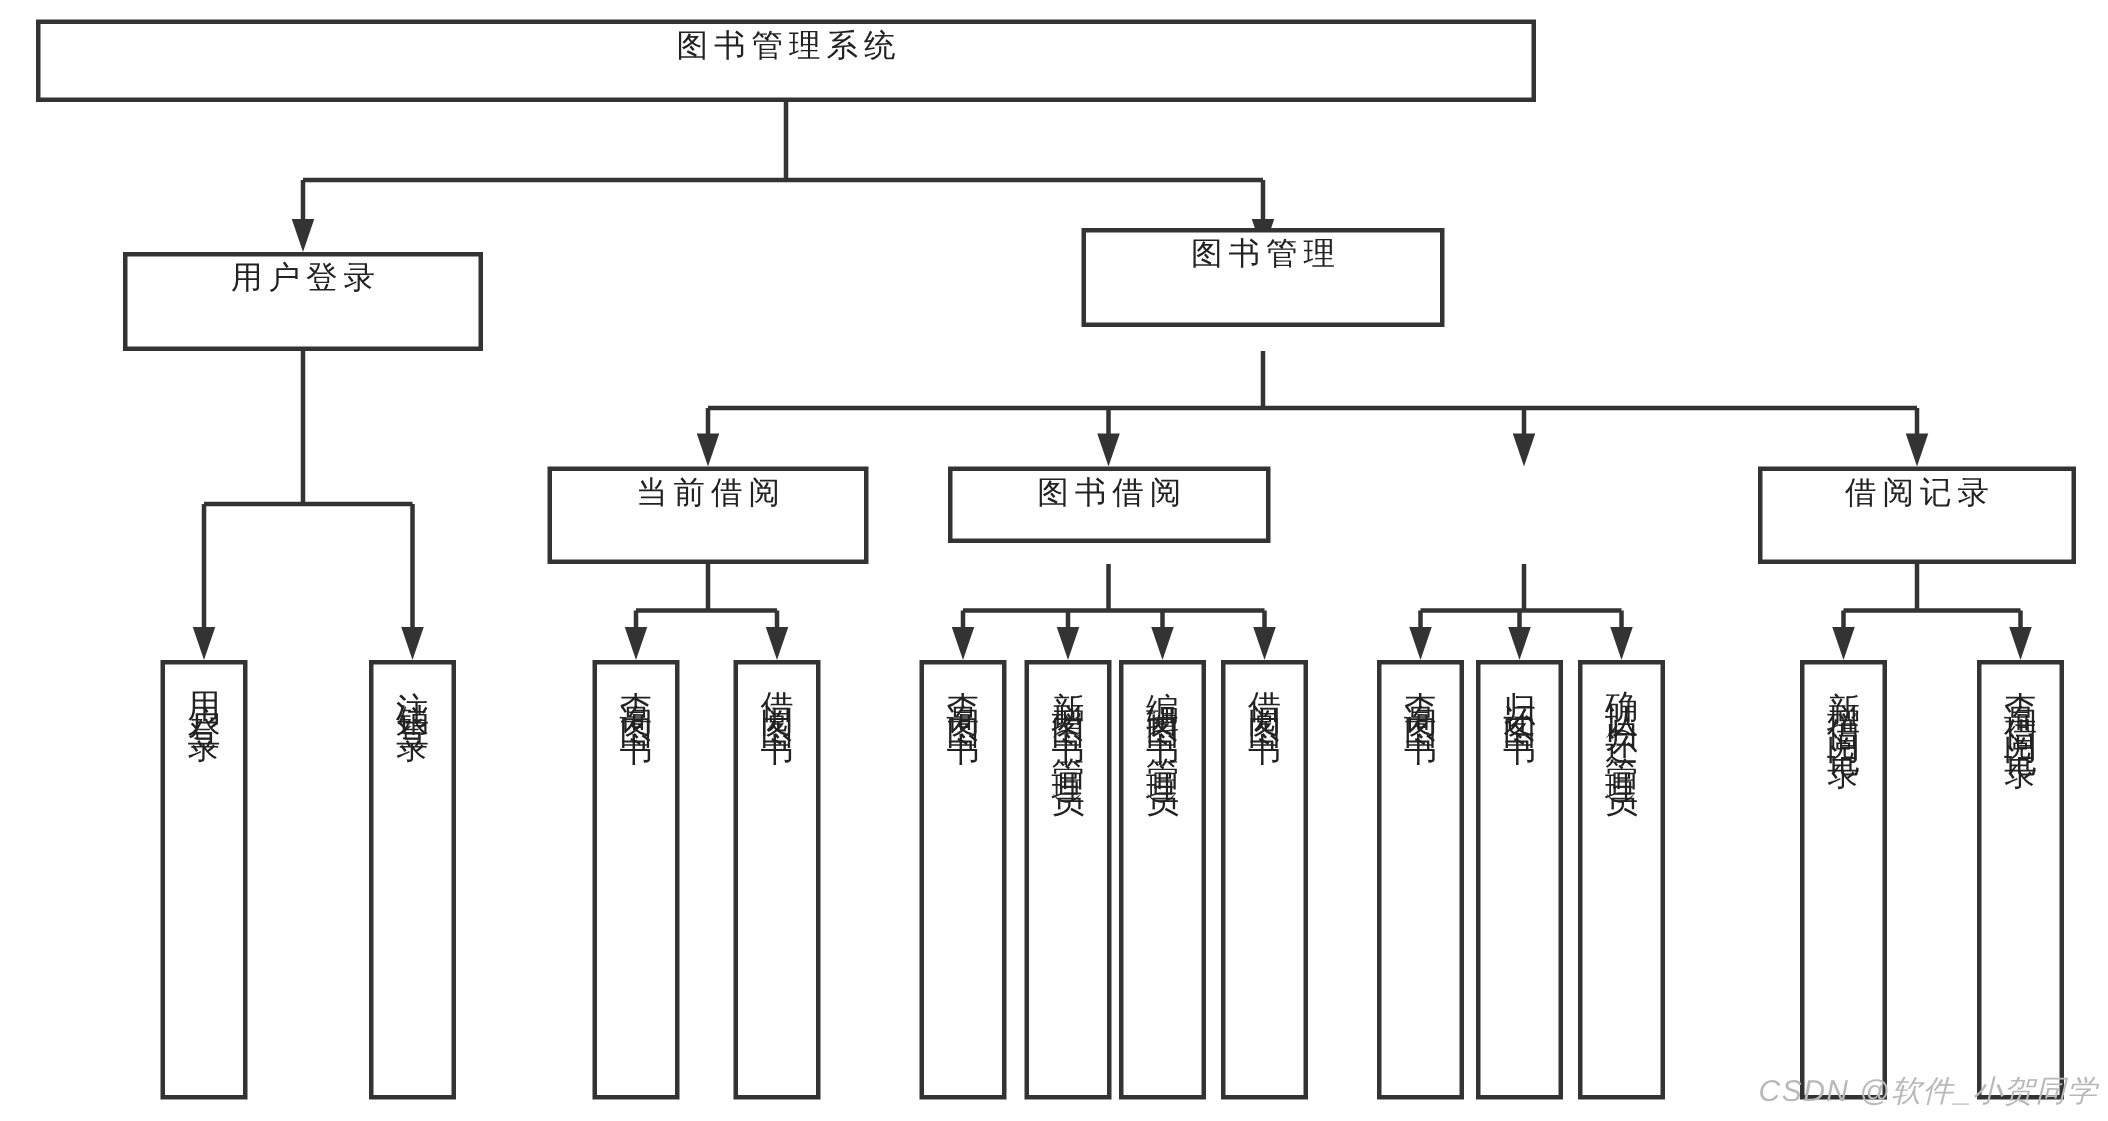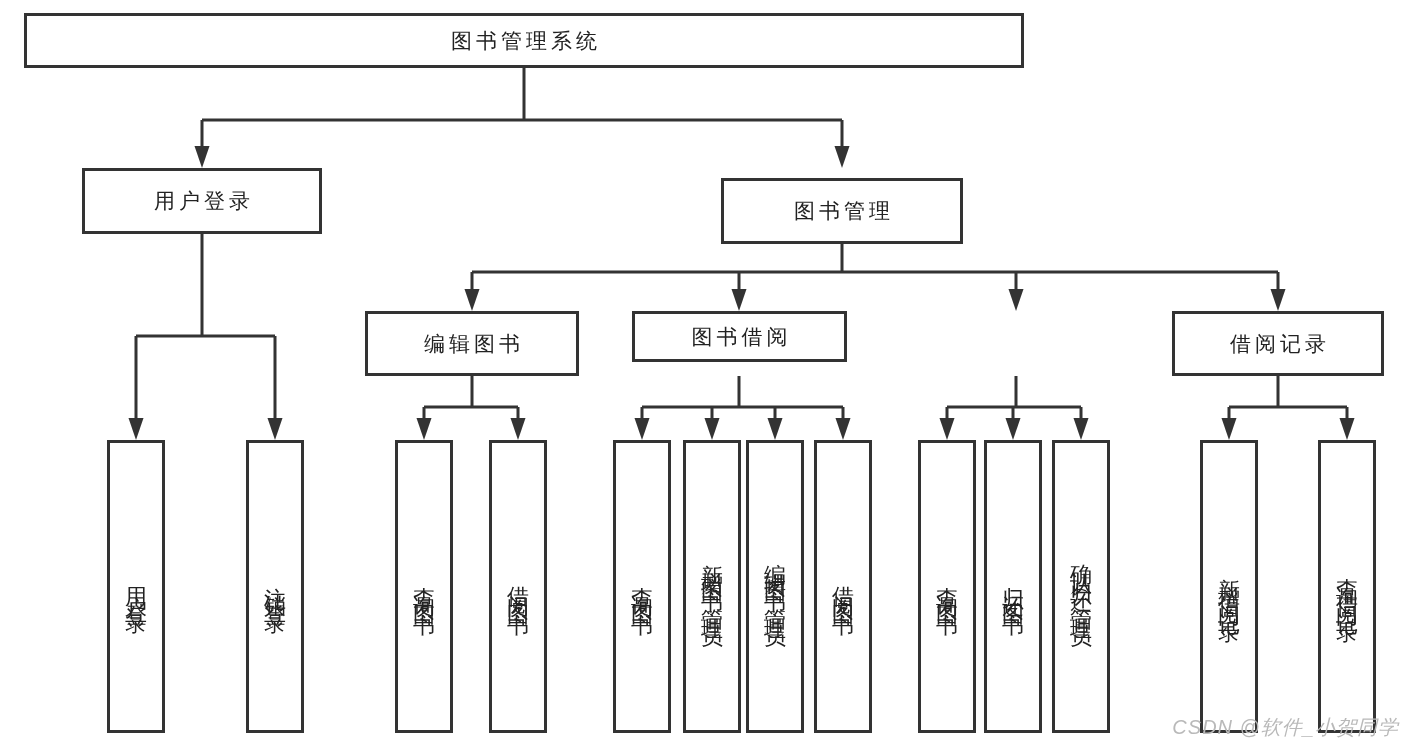--- a/index.html
+++ b/index.html
@@ -15,21 +15,21 @@
     position: absolute;
     left: 0; top: 0;
     width: 1405px; height: 747px;
   }
   .box {
     position: absolute;
     box-sizing: border-box;
     background: #ffffff;
     border: 3px solid #333333;
     display: flex;
-    align-items: center;
+    align-items: flex-start;
     justify-content: center;
     color: #222222;
   }
   .h-label {
     font-size: 21px;
     letter-spacing: 4px;
     padding-left: 4px;
     white-space: nowrap;
   }
   .leaf {
@@ -103,26 +103,26 @@
     </g>
   </svg>
 
   <div class="box" style="left:24px; top:13px; width:1000px; height:55px;">
     <span class="h-label">图书管理系统</span>
   </div>
 
   <div class="box" style="left:82px; top:168px; width:240px; height:66px;">
     <span class="h-label">用户登录</span>
   </div>
-  <div class="box" style="left:721px; top:178px; width:242px; height:66px;">
+  <div class="box" style="left:721px; top:152px; width:242px; height:66px;">
     <span class="h-label">图书管理</span>
   </div>
 
   <div class="box" style="left:365px; top:311px; width:214px; height:65px;">
-    <span class="h-label">编辑图书</span>
+    <span class="h-label">当前借阅</span>
   </div>
   <div class="box" style="left:632px; top:311px; width:215px; height:51px;">
     <span class="h-label">图书借阅</span>
   </div>
   <div class="box" style="left:1172px; top:311px; width:212px; height:65px;">
     <span class="h-label">借阅记录</span>
   </div>
 
   <div class="box leaf" style="left:107px;">
     <span class="v-label">用户登录</span>

